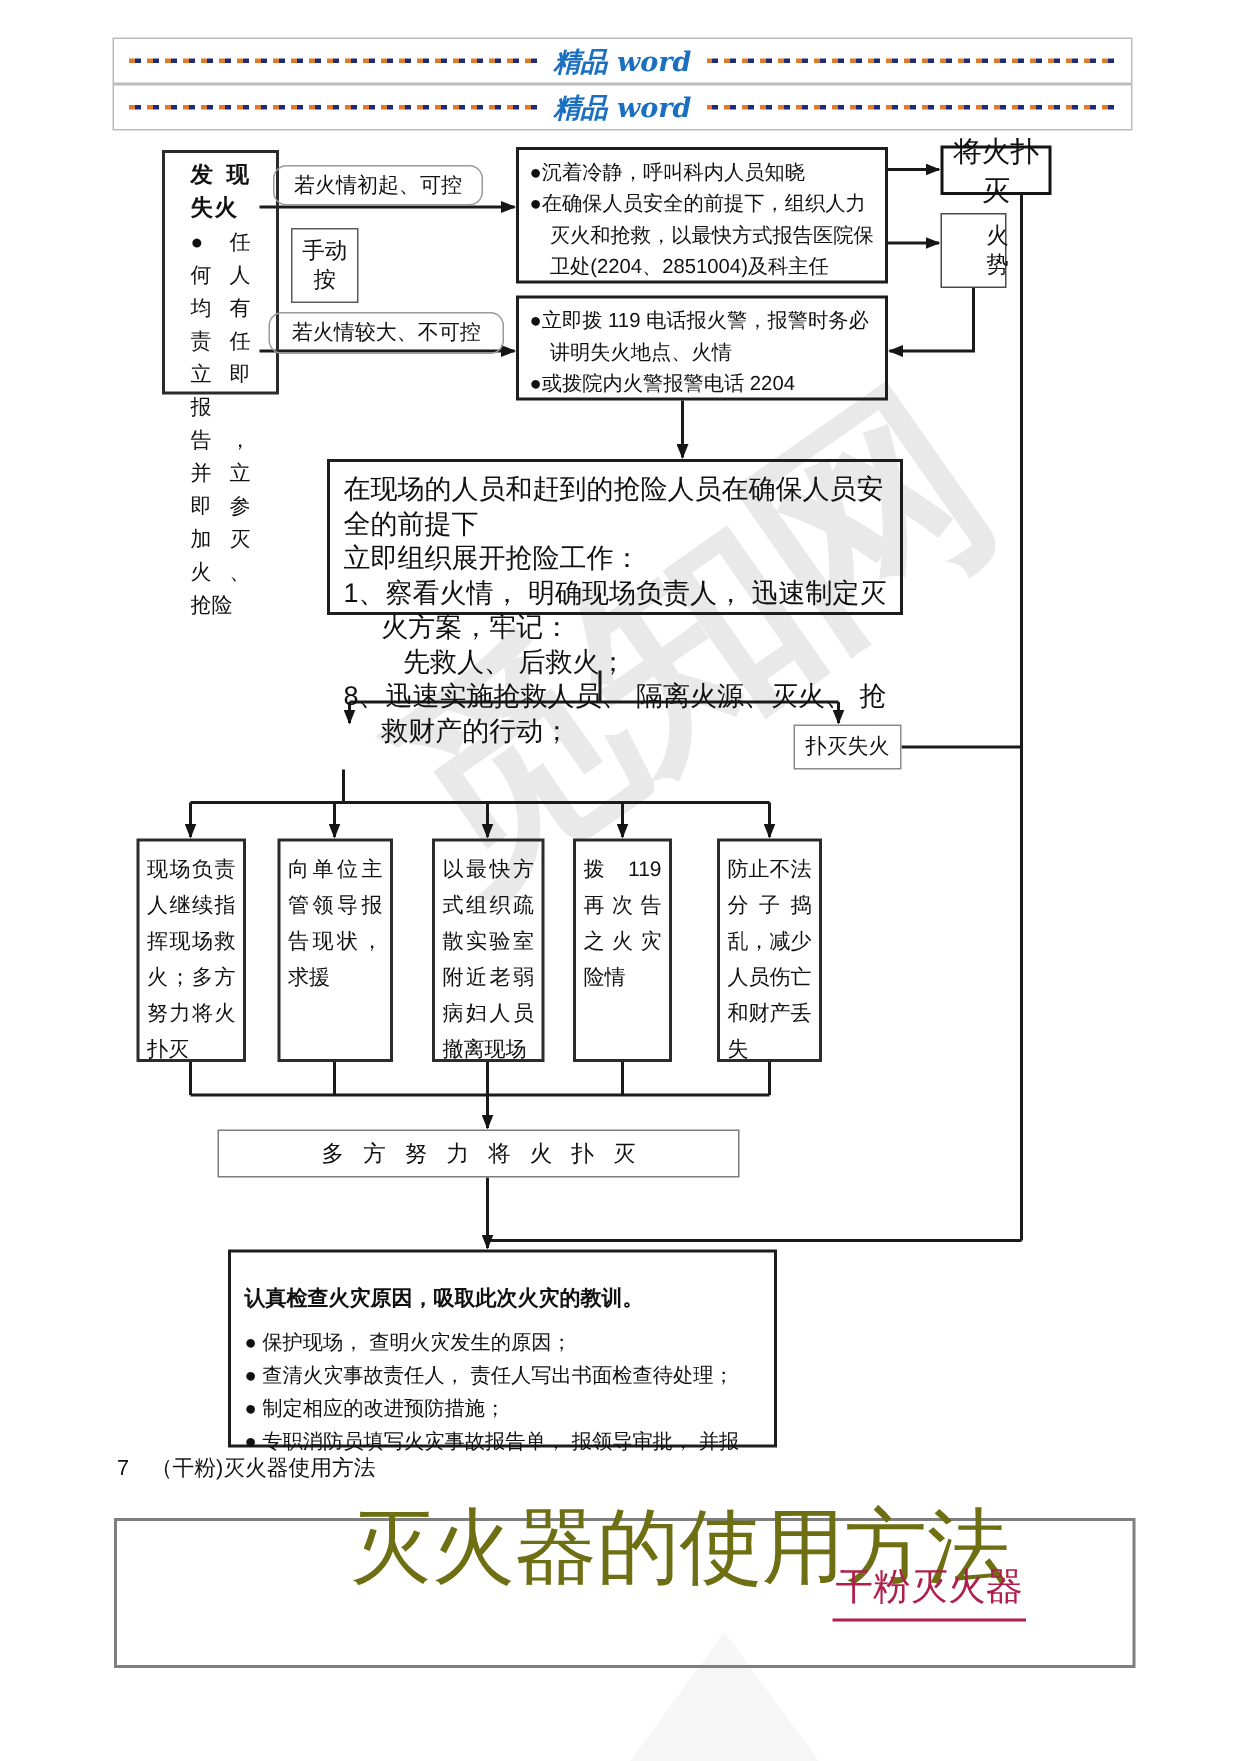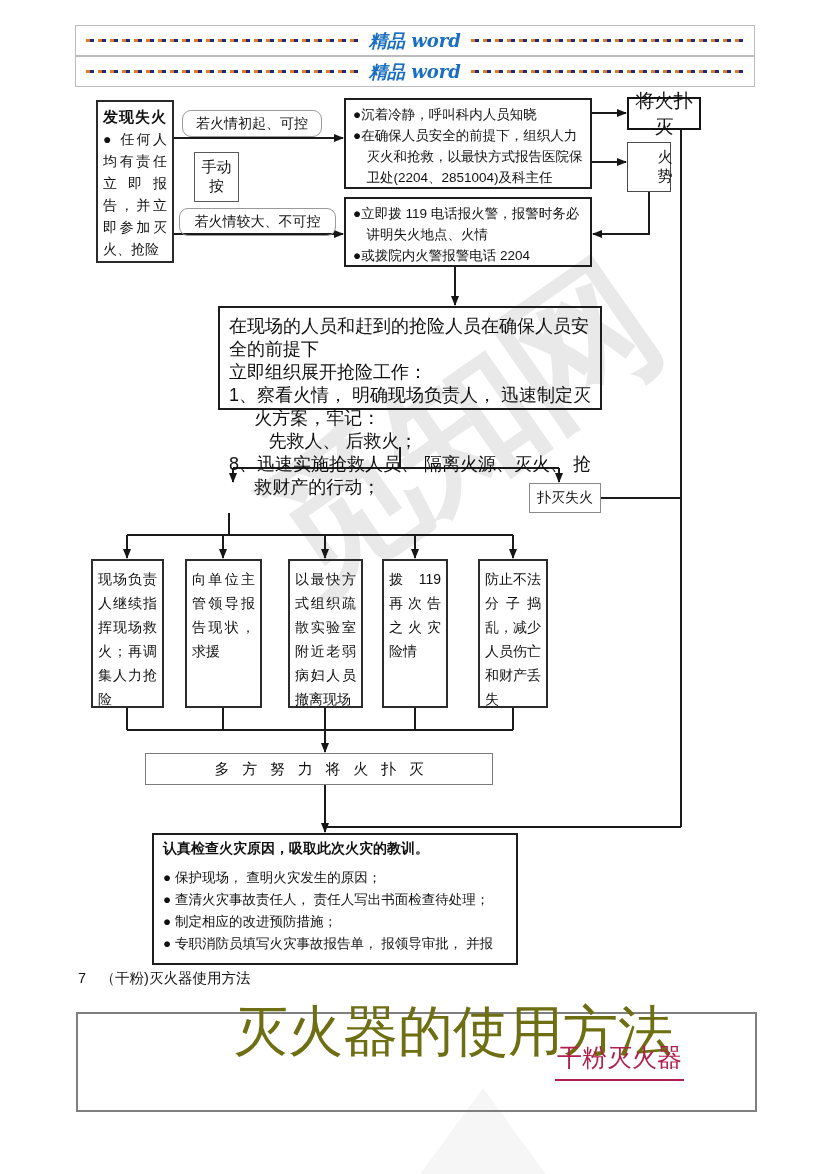--- a/index.html
+++ b/index.html
@@ -23,21 +23,21 @@
     border-left:95px solid transparent;border-right:95px solid transparent;
     border-bottom:130px solid #f6f6f6;pointer-events:none;}
   
   svg.flow{position:absolute;left:0;top:0;z-index:1;}
   
   .bx{position:absolute;box-sizing:border-box;background:transparent;z-index:2;}
   .bk{border:2px solid #1d1d1d;}
   .gk{border:1.5px solid #8a8a8a;}
   .center{display:flex;align-items:center;justify-content:center;text-align:center;}
   
-  .discover{left:96px;top:100px;width:78px;height:163px;border:2px solid #2a2a2a;padding:4px 5px;font-size:14px;line-height:22px;text-align:justify;}
+  .discover{left:108px;top:100px;width:78px;height:163px;border:2px solid #2a2a2a;padding:4px 17px;font-size:14px;line-height:22px;text-align:justify;}
   .discover .t{font-weight:bold;font-size:15px;letter-spacing:1px;}
   
   .rlabel{border:1.5px solid #9a9a9a;border-radius:9px;font-size:14px;}
   .lbl1{left:182px;top:110px;width:140px;height:27px;}
   .lbl2{left:179px;top:208px;width:157px;height:28px;}
   .manual{left:194px;top:152px;width:45px;height:50px;border:1.5px solid #5a5a5a;font-size:15px;font-weight:500;}
   
   .bullets{padding:4px 7px;font-size:13.5px;line-height:21px;}
   .bullets p{margin:0;padding-left:1em;text-indent:-1em;}
   .calm{left:344px;top:98px;width:248px;height:91px;}
@@ -52,21 +52,21 @@
   
   .ineffective{left:131px;top:483px;width:213px;height:30px;font-size:14px;}
   .putout{left:529px;top:483px;width:72px;height:30px;font-size:14px;}
   
   .action{top:559px;height:149px;border:2px solid #2c2c2c;padding:6px 5px;font-size:14px;line-height:24px;text-align:justify;}
   .a1{left:91px;width:73px;} .a2{left:185px;width:77px;} .a3{left:288px;width:75px;}
   .a4{left:382px;width:66px;} .a5{left:478px;width:70px;}
   
   .joint{left:145px;top:753px;width:348px;height:32px;border:1.5px solid #7c7c7c;font-size:15px;letter-spacing:0.85em;text-indent:0.85em;}
   
-  .review{left:152px;top:833px;width:366px;height:132px;padding:2px 9px;font-size:13.5px;line-height:22px;}
+  .review{left:152px;top:833px;width:366px;height:132px;padding:19px 9px;font-size:13.5px;line-height:22px;}
   .review .t{font-weight:bold;font-size:14px;margin:0 0 8px 0;}
   .review p{margin:0;padding-left:1.2em;text-indent:-1.2em;}
   
   .sec7{position:absolute;left:78px;top:969px;font-size:14.5px;z-index:2;}
   
   .bottom-box{left:76px;top:1012px;width:681px;height:100px;border:2px solid #7f7f7f;}
   .big-title{position:absolute;left:155px;top:-10px;font-size:55px;font-weight:500;
     color:var(--title-olive);white-space:nowrap;letter-spacing:0px;line-height:1;}
   .sub-title{position:absolute;left:477px;top:27px;font-family:"DejaVu Serif","Liberation Serif",serif;
     font-size:25px;color:var(--subtitle-crimson);border-bottom:2px solid var(--subtitle-crimson);
@@ -156,21 +156,21 @@
   <div class="bx bk rescue">
     <p>在现场的人员和赶到的抢险人员在确保人员安全的前提下</p>
     <p>立即组织展开抢险工作：</p>
     <p class="num">1、察看火情， 明确现场负责人， 迅速制定灭火方案，牢记：</p>
     <p class="ind">先救人、 后救火；</p>
     <p class="num">8、迅速实施抢救人员、 隔离火源、灭火、 抢救财产的行动；</p>
   </div>
 
   <div class="bx gk putout center">扑灭失火</div>
 
-  <div class="bx action a1">现场负责人继续指挥现场救火；再调集人力抢险</div>
+  <div class="bx action a1">现场负责人继续指挥现场救火；多方努力将火扑灭</div>
   <div class="bx action a2">向单位主管领导报告现状，求援</div>
   <div class="bx action a3">以最快方式组织疏散实验室附近老弱病妇人员撤离现场</div>
   <div class="bx action a4">拨 119 再次告之火灾险情</div>
   <div class="bx action a5">防止不法分子捣乱，减少人员伤亡和财产丢失</div>
 
   <div class="bx joint center">多方努力将火扑灭</div>
 
   <div class="bx bk review">
     <p class="t">认真检查火灾原因，吸取此次火灾的教训。</p>
     <p>● 保护现场， 查明火灾发生的原因；</p>

